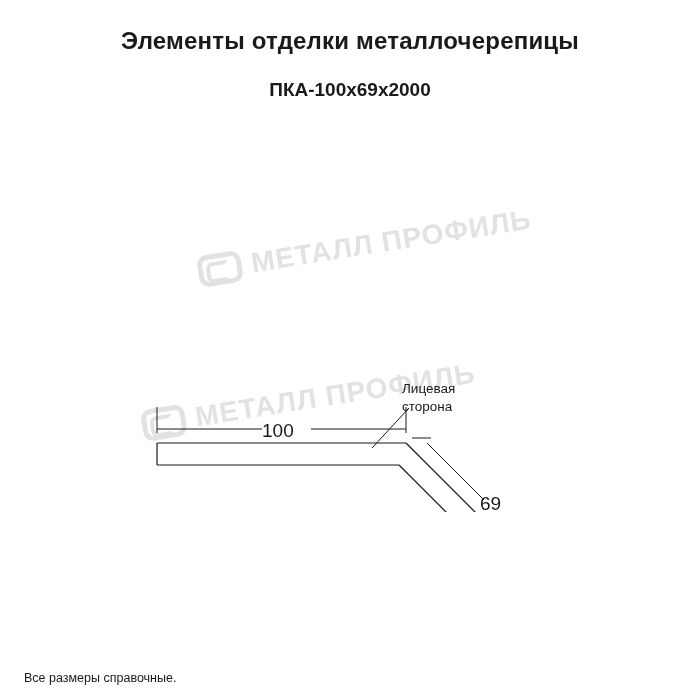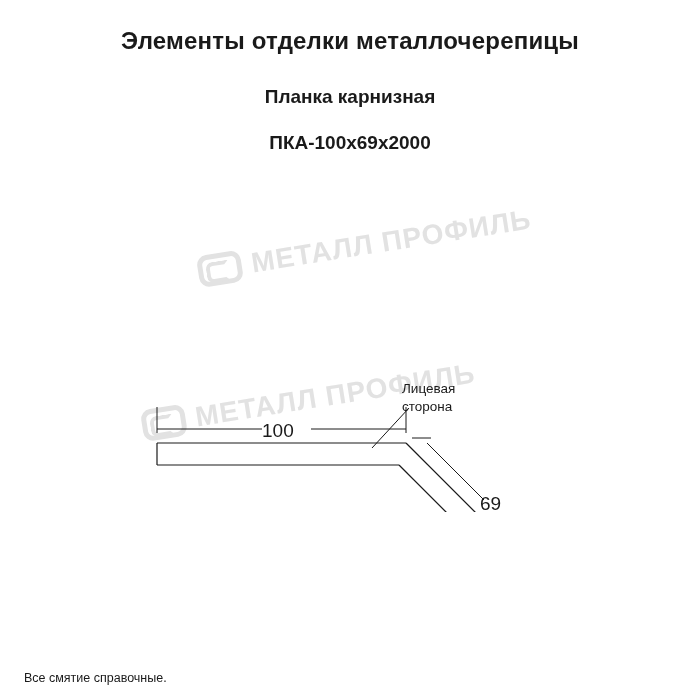--- a/index.html
+++ b/index.html
@@ -137,21 +137,20 @@
     fill: none;
   }
 </style>
 </head>
 <body>
 
 <div class="page">
 
   <div class="title-block">
     <h1 class="main-title">Элементы отделки металлочерепицы</h1>
-    <p class="sub-title">Планка карнизная</p>
     <p class="code-title">ПКА-100x69x2000</p>
   </div>
 
   <div class="wm" id="wm1">
     <span class="wm-mark"></span><span class="wm-text">МЕТАЛЛ ПРОФИЛЬ</span>
   </div>
 
   <div class="wm" id="wm2">
     <span class="wm-mark"></span><span class="wm-text">МЕТАЛЛ ПРОФИЛЬ</span>
   </div>
@@ -203,16 +202,16 @@
         <line class="ln-thin" x1="497" y1="443" x2="497" y2="462"></line>
         <line class="ln-thin" x1="521" y1="441" x2="521" y2="462"></line>
         <line class="ln-thin" x1="448" y1="458" x2="497" y2="458"></line>
         <text class="dim-label" x="449" y="465">10</text>
       </g>
 
     </svg>
   </div>
 
   <div class="notes">
-    <div>Все смятие справочные.</div>
+    <div>Все размеры справочные.</div>
   </div>
 
 </div>
 
 </body></html>

